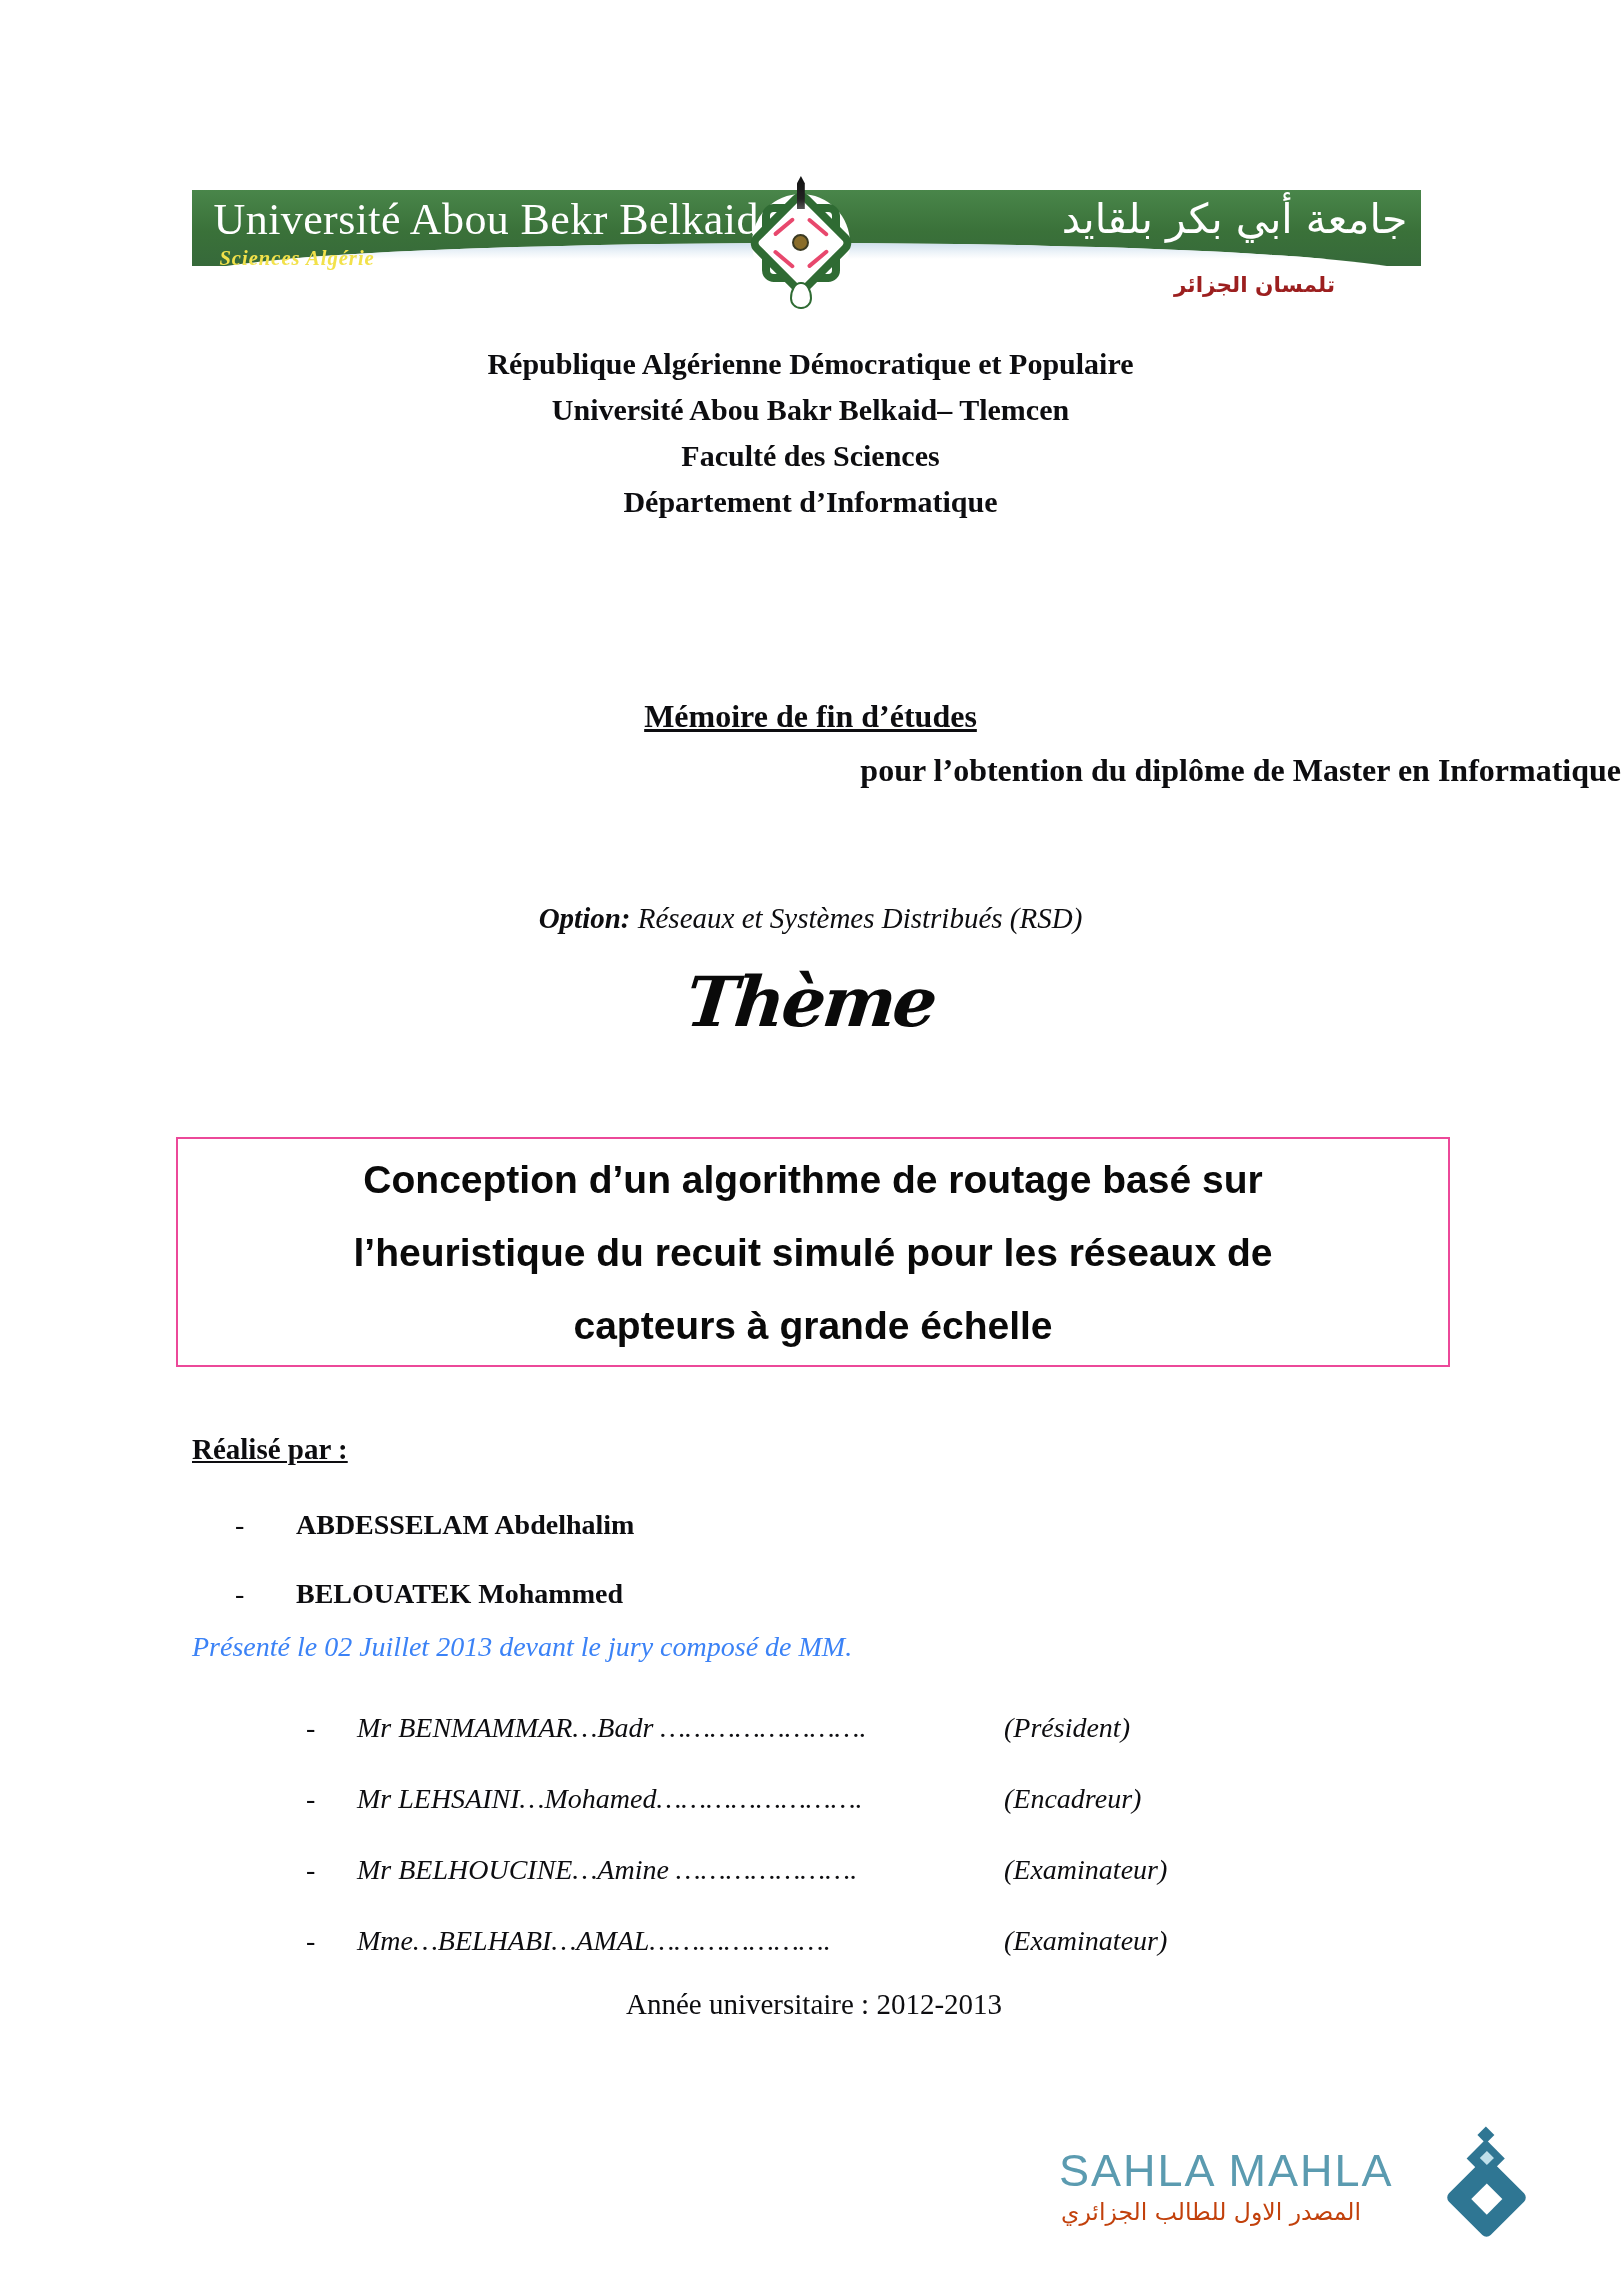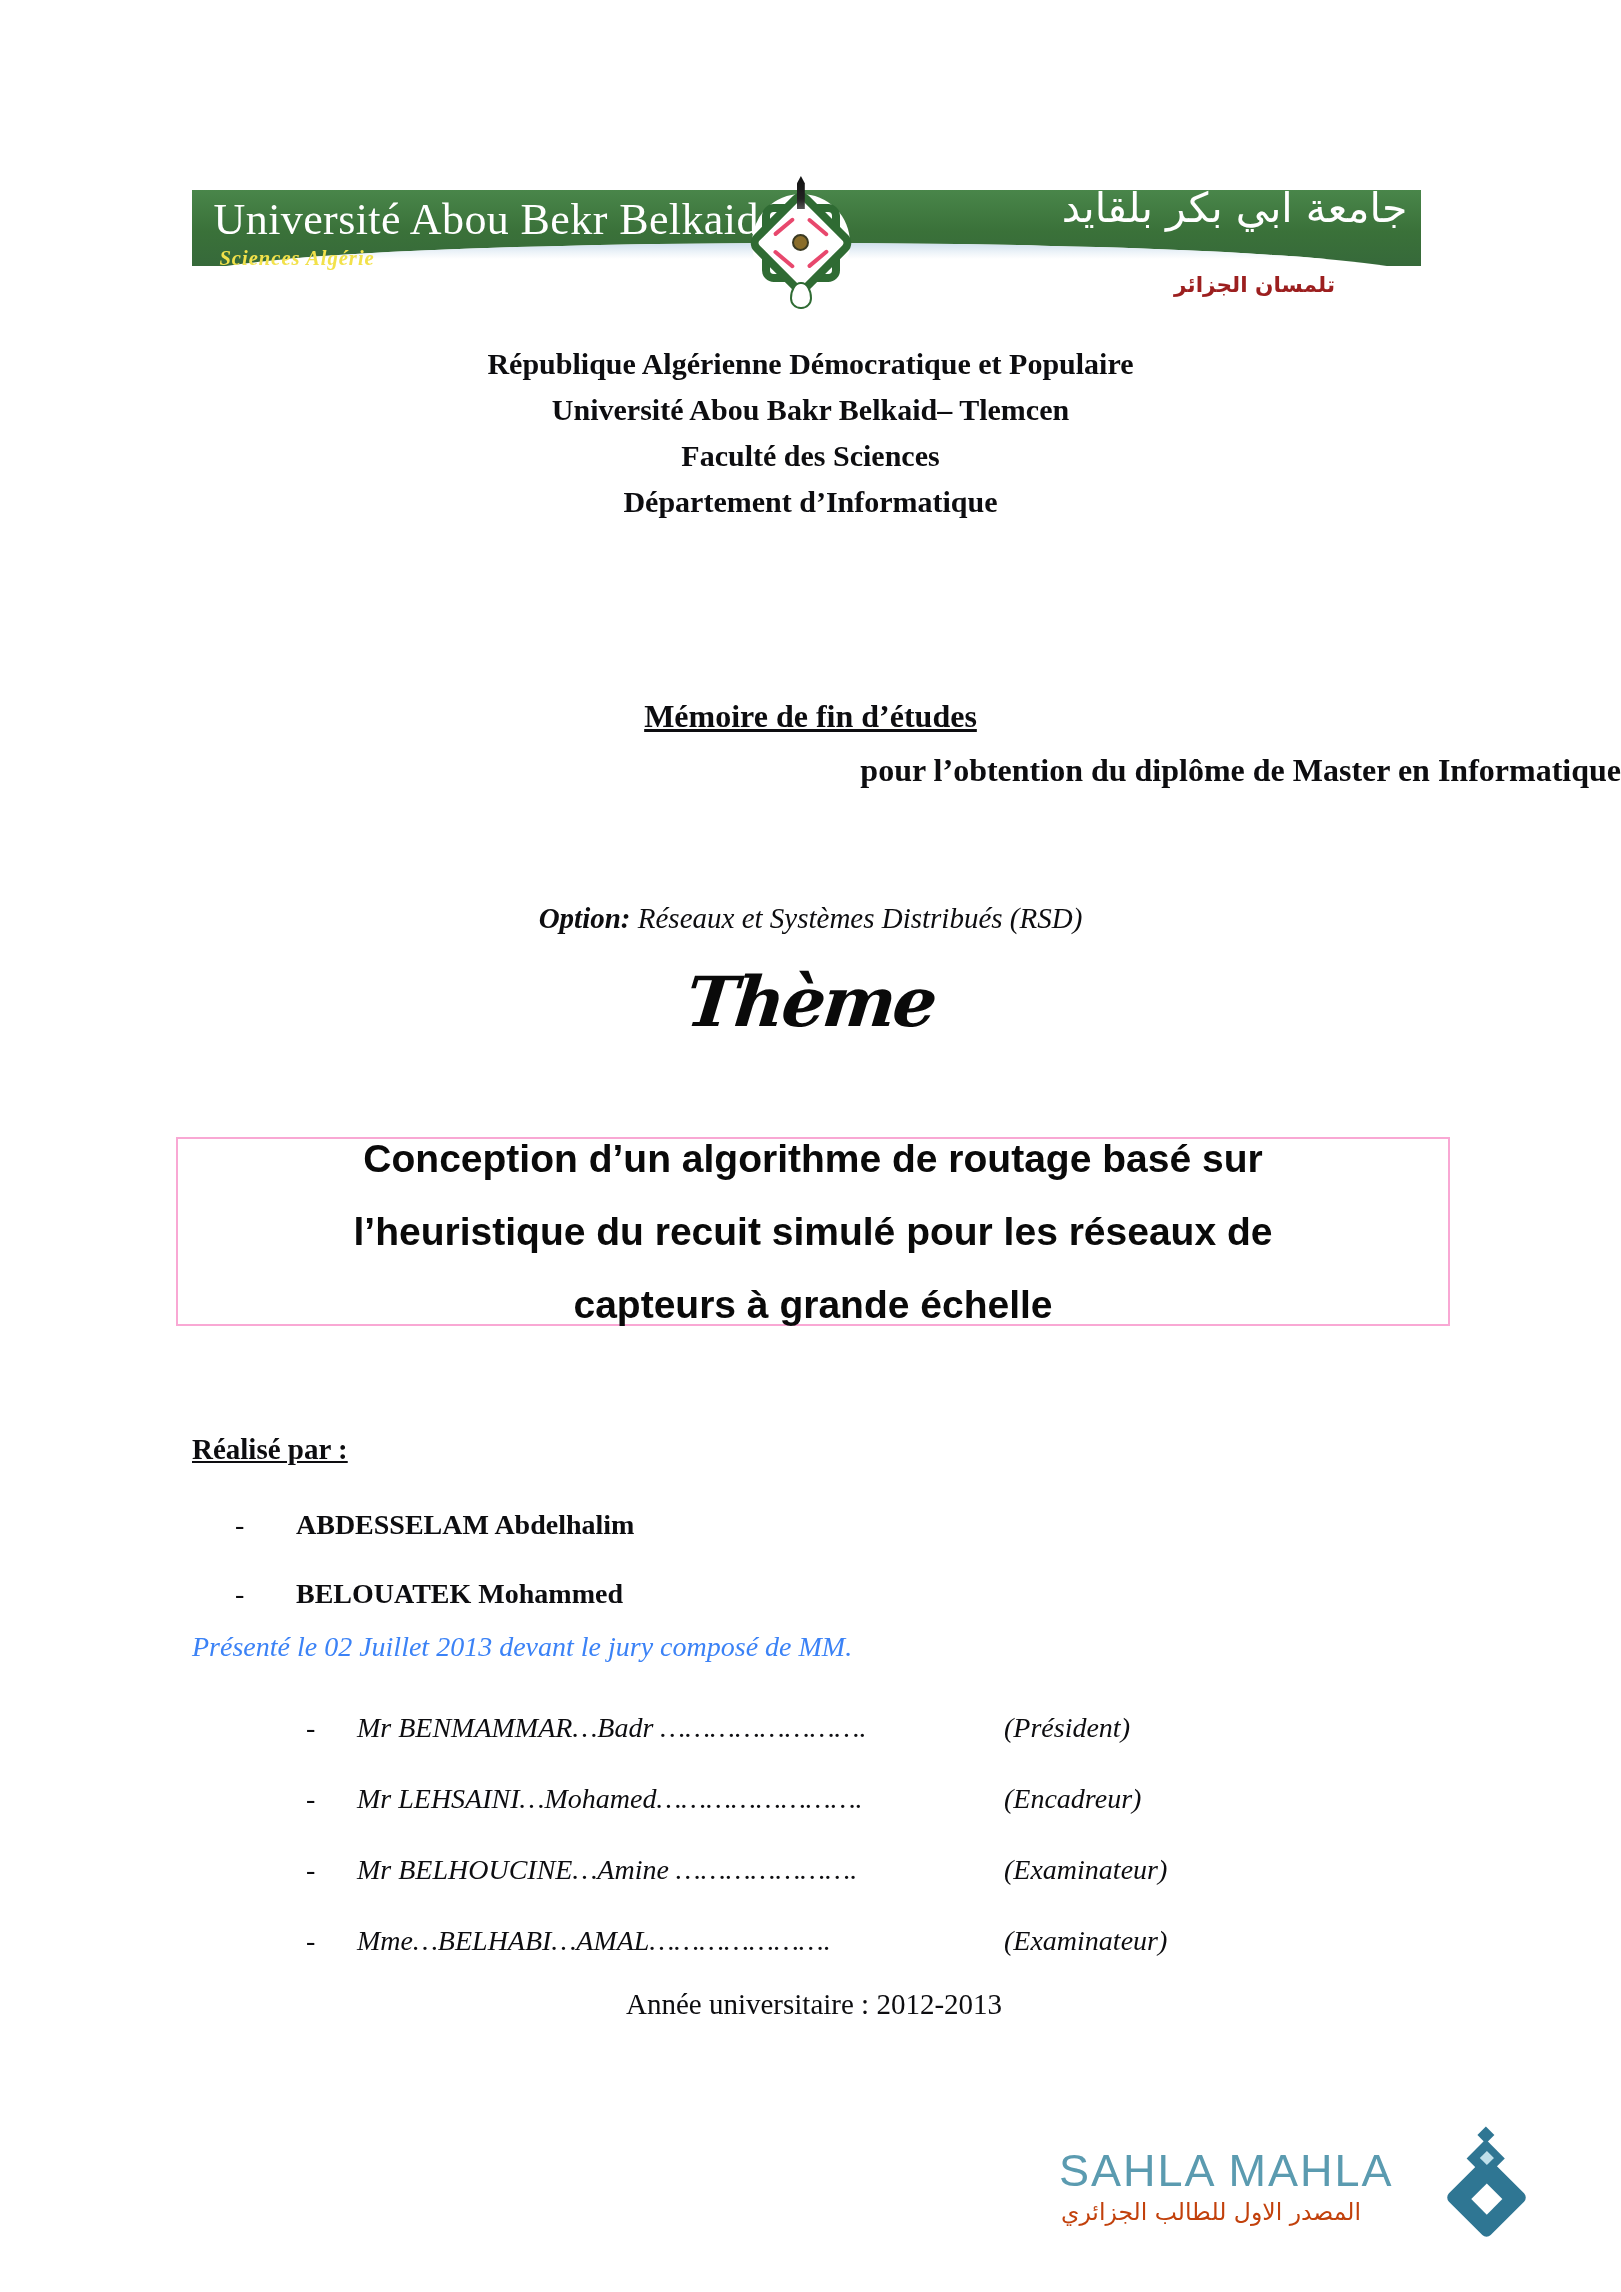--- a/index.html
+++ b/index.html
@@ -85,21 +85,21 @@
     font-weight: bold;
     font-size: 20.6px;
     color: #f2e14a;
     letter-spacing: 1px;
     white-space: nowrap;
   }
 
   .banner-arabic {
     position: absolute;
     right: 13.7px;
-    top: 1px;
+    top: 12px;
     font-family: "DejaVu Sans", sans-serif;
     font-size: 41px;
     line-height: 51px;
     color: #ffffff;
     direction: rtl;
     white-space: nowrap;
   }
 
   .banner-arabic-sub {
     position: absolute;
@@ -260,22 +260,22 @@
     color: #0a0a0a;
     transform: skewX(-6deg);
   }
 
   
   .title-box {
     position: absolute;
     left: 176px;
     top: 1137px;
     width: 1274px;
-    height: 189px;
-    border: 2px solid #f9a8d4;
+    height: 230px;
+    border: 2px solid #ec4899;
     display: flex;
     flex-direction: column;
     justify-content: center;
     align-items: center;
     padding: 9.8px 35px;
   }
   .title-box div {
     font-family: "Liberation Sans", "DejaVu Sans", sans-serif;
     font-weight: bold;
     font-size: 39px;

